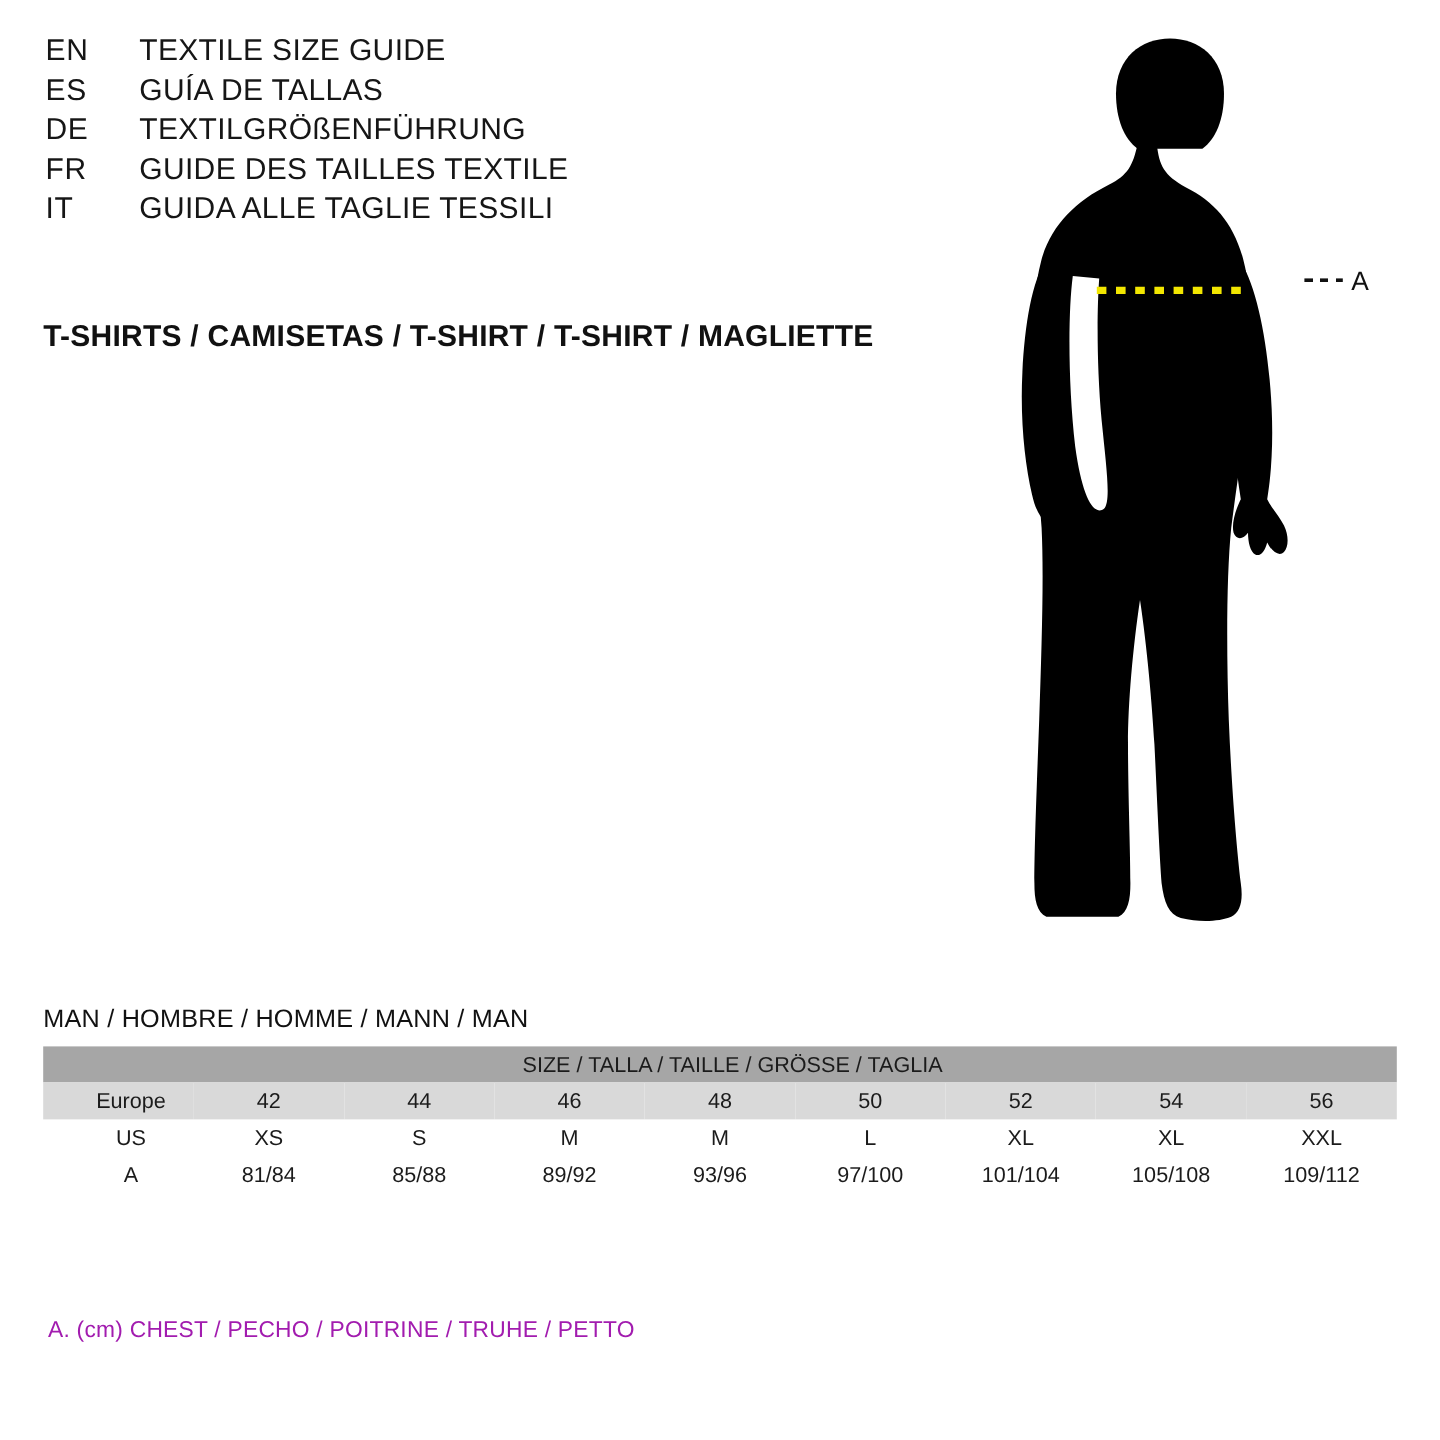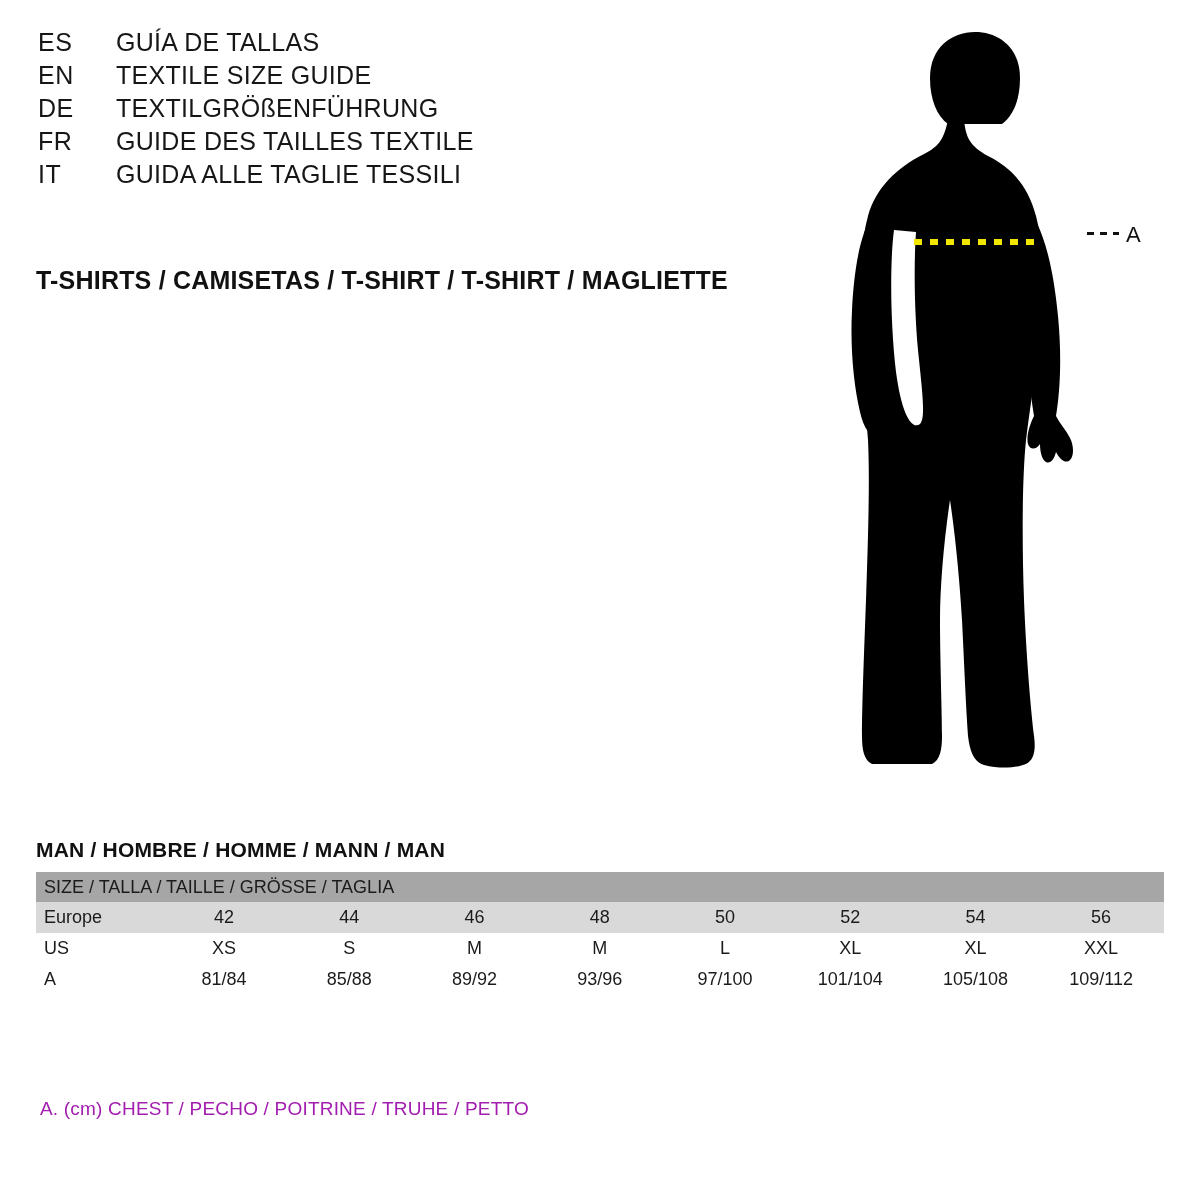--- a/index.html
+++ b/index.html
@@ -86,41 +86,41 @@
 
   
   .table-section {
     position: absolute;
     left: 36px;
     top: 838px;
     width: 1128px;
   }
   .table-title {
     font-size: 21px;
-    font-weight: bold;
+    font-weight: normal;
     color: #111111;
     margin-bottom: 10px;
     letter-spacing: 0.2px;
   }
   table.size-table {
     border-collapse: collapse;
     width: 1128px;
     table-layout: fixed;
   }
   table.size-table td {
     font-size: 18px;
     color: #1b1b1b;
     height: 31px;
     padding: 0;
     text-align: center;
     vertical-align: middle;
   }
   table.size-table td.rowhead {
-    text-align: left;
-    padding-left: 8px;
+    text-align: center;
+    padding-left: 21px;
     width: 168px;
   }
   tr.band-head td {
     background: #a6a6a6;
     font-size: 18px;
     height: 30px;
   }
   tr.band-grey td {
     background: #d9d9d9;
   }
@@ -135,26 +135,26 @@
     font-size: 19px;
     color: #a21caf;
     letter-spacing: 0.2px;
   }
 </style>
 </head>
 <body>
 
 <div class="lang-block">
   <div class="lang-row">
+    <span class="lang-code">EN</span>
+    <span class="lang-text">TEXTILE SIZE GUIDE</span>
+  </div>
+  <div class="lang-row">
     <span class="lang-code">ES</span>
     <span class="lang-text">GUÍA DE TALLAS</span>
-  </div>
-  <div class="lang-row">
-    <span class="lang-code">EN</span>
-    <span class="lang-text">TEXTILE SIZE GUIDE</span>
   </div>
   <div class="lang-row">
     <span class="lang-code">DE</span>
     <span class="lang-text">TEXTILGRÖßENFÜHRUNG</span>
   </div>
   <div class="lang-row">
     <span class="lang-code">FR</span>
     <span class="lang-text">GUIDE DES TAILLES TEXTILE</span>
   </div>
   <div class="lang-row">

